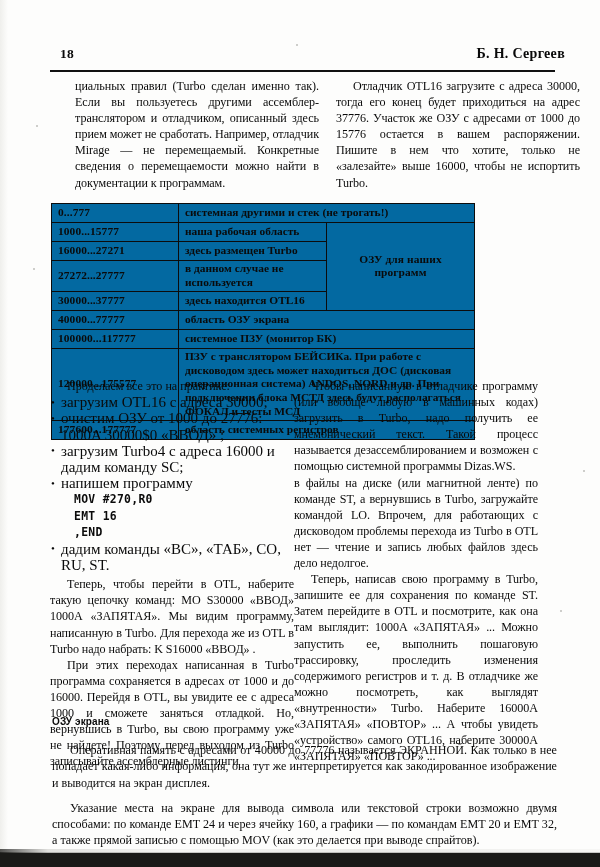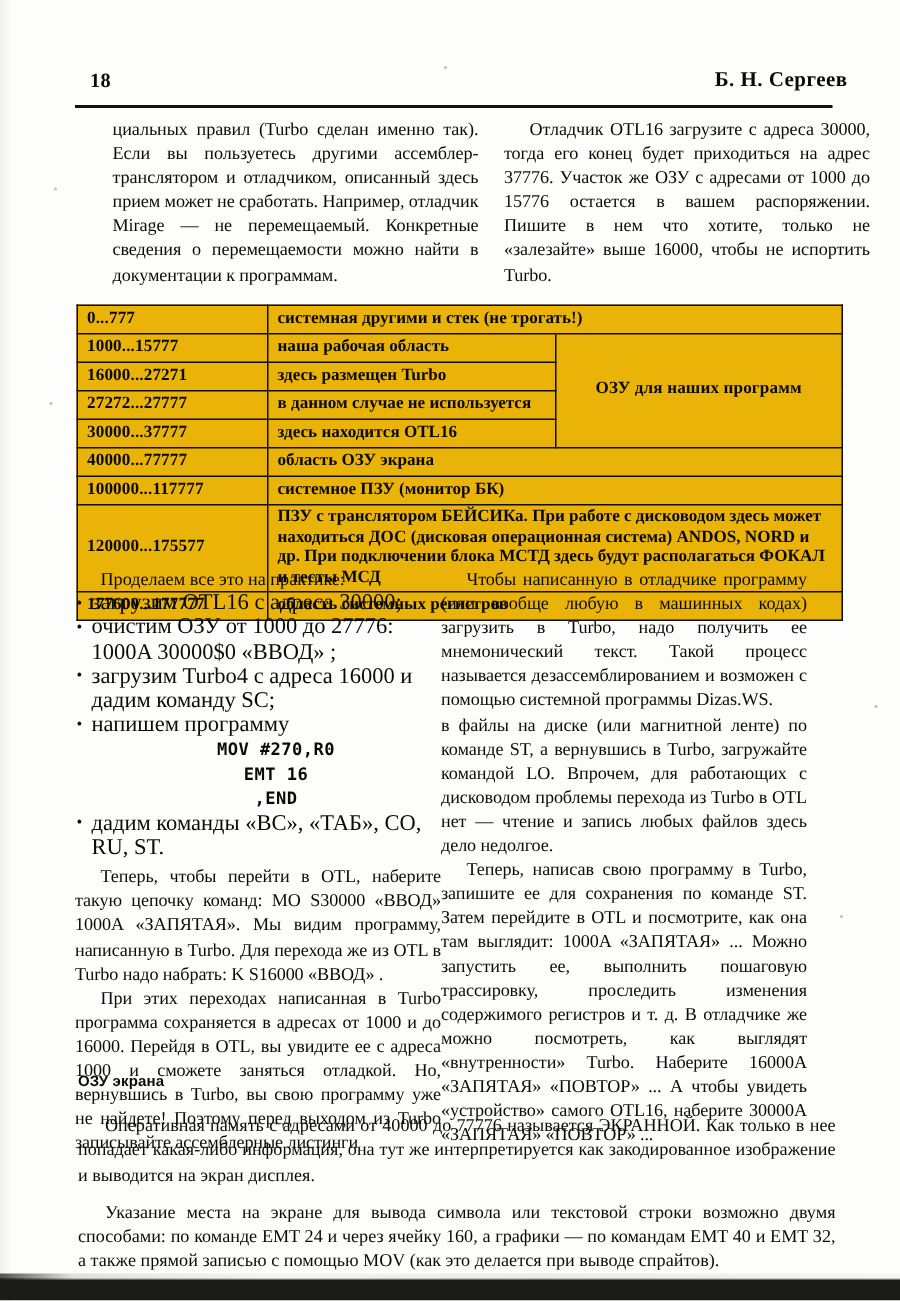--- a/index.html
+++ b/index.html
@@ -81,25 +81,25 @@
     left: 75px;
     top: 187px;
     font-size: 12.1px;
     line-height: 15px;
   }
   
   table.mem {
     position: absolute;
     left: 51px;
     top: 203px;
-    width: 511px;
+    width: 424px;
     border-collapse: collapse;
     table-layout: fixed;
     font-size: 11.4px;
-    background: #eab308;
+    background: #0369a1;
   }
   table.mem td {
     border: 1.3px solid #0c0c0c;
     font-weight: bold;
     padding: 1px 6px 2px 6px;
     line-height: 13.6px;
     vertical-align: middle;
     height: 15px;
   }
   td.addr { width: 114px; white-space: nowrap; letter-spacing: 0.1px; }
@@ -145,21 +145,20 @@
     font-size: 11px;
   }
   .code {
     font-family: "DejaVu Sans Mono", monospace;
     font-size: 11.4px;
     line-height: 16.5px;
     font-weight: bold;
     letter-spacing: 0.3px;
     white-space: pre;
     padding-left: 24px;
-    text-align: center;
   }
   
   .h2 {
     position: absolute;
     left: 52px;
     top: 716px;
     font-size: 10px;
     font-weight: bold;
     font-family: Liberation Sans, sans-serif;
     letter-spacing: 0.1px;
@@ -295,21 +294,21 @@
       <p class="body">Чтобы написанную в отладчике программу (или вообще любую в машинных кодах) загрузить в Turbo, надо получить ее мнемонический текст. Такой процесс называется дезассемблированием и возможен с помощью системной программы Dizas.WS.</p>
       <p class="body noind">в файлы на диске (или магнитной ленте) по команде ST, а вернувшись в Turbo, загружайте командой LO. Впрочем, для работающих с дисководом проблемы перехода из Turbo в OTL нет — чтение и запись любых файлов здесь дело недолгое.</p>
       <p class="body">Теперь, написав свою программу в Turbo, запишите ее для сохранения по команде ST. Затем перейдите в OTL и посмотрите, как она там выглядит: 1000A «ЗАПЯТАЯ» ... Можно запустить ее, выполнить пошаговую трассировку, проследить изменения содержимого регистров и т. д. В отладчике же можно посмотреть, как выглядят «внутренности» Turbo. Наберите 16000A «ЗАПЯТАЯ» «ПОВТОР» ... А чтобы увидеть «устройство» самого OTL16, наберите 30000A «ЗАПЯТАЯ» «ПОВТОР» ...</p>
     </div>
   </div>
 
   <div class="h2">ОЗУ экрана</div>
 
   <div class="fullwide">
     <p>Оперативная память с адресами от 40000 до 77776 называется ЭКРАННОЙ. Как только в нее попадает какая-либо информация, она тут же интерпретируется как закодированное изображение и выводится на экран дисплея.</p>
-    <p>Указание места на экране для вывода символа или текстовой строки возможно двумя способами: по команде EMT 24 и через ячейку 160, а графики — по командам EMT 40 и EMT 32, а также прямой записью с помощью MOV (как это делается при выводе спрайтов).</p>
+    <p>Указание места на экране для вывода символа или текстовой строки возможно двумя способами: по команде EMT 24 и через ячейку 160, а графики — по командам EMT 20 и EMT 32, а также прямой записью с помощью MOV (как это делается при выводе спрайтов).</p>
   </div>
 
   <div class="speck" style="left:36px;top:125px;width:2px;height:2px;"></div>
   <div class="speck" style="left:33px;top:268px;width:2px;height:2px;"></div>
   <div class="speck" style="left:583px;top:470px;width:2px;height:2px;"></div>
   <div class="speck" style="left:296px;top:44px;width:2px;height:2px;"></div>
   <div class="speck" style="left:560px;top:610px;width:2px;height:2px;"></div>
   <div class="edge-bottom"></div>
 
 </div>

